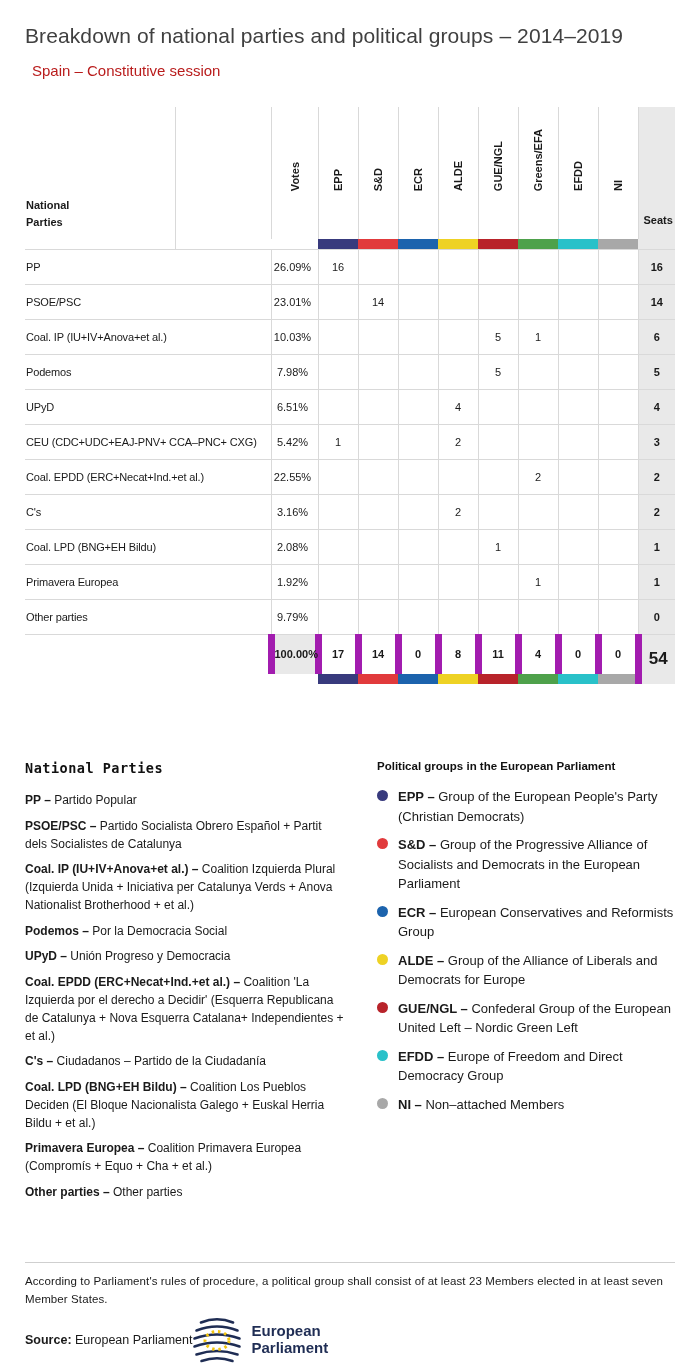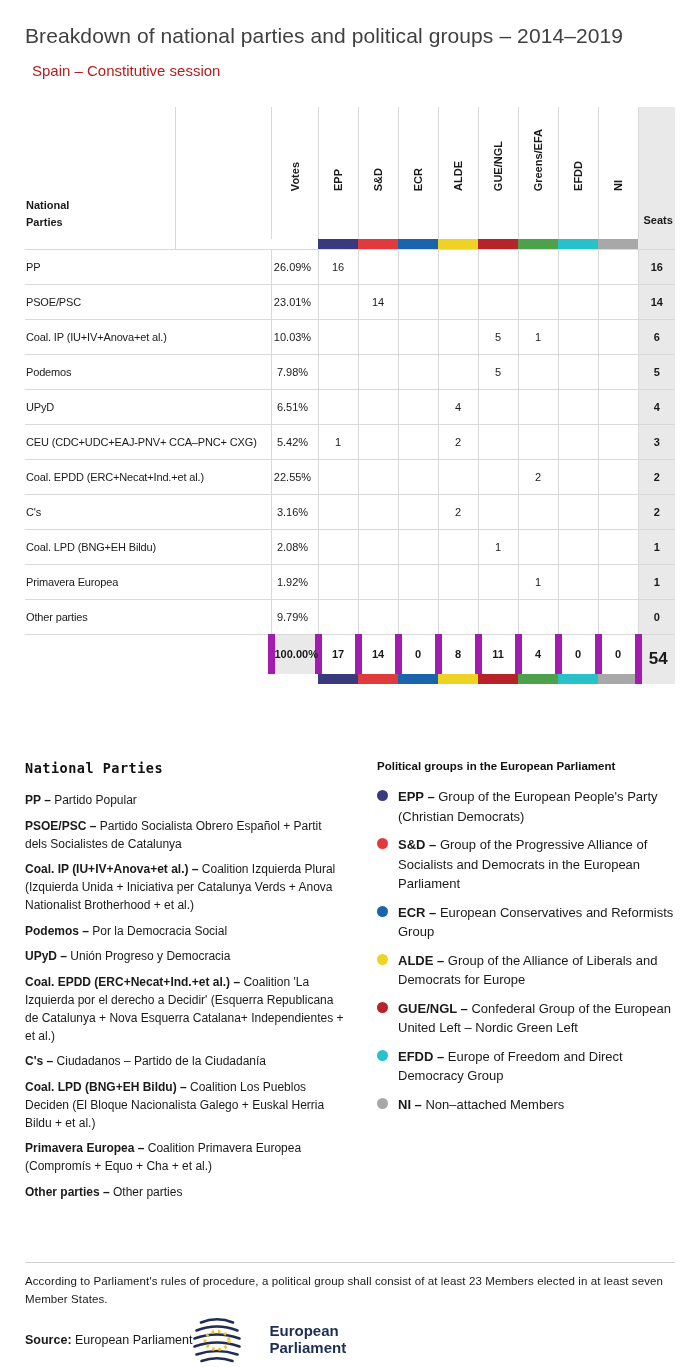--- a/index.html
+++ b/index.html
@@ -55,21 +55,21 @@
   .group-item{display:flex;margin-bottom:9px}
   .group-item p{font-size:13px;line-height:1.5}
   .dot{width:11px;height:11px;border-radius:50%;flex:0 0 11px;margin:3px 10px 0 0}
 
   .footer-rule{border:none;border-top:1px solid #cfcfcf;margin-top:54px}
   .note{font-size:11.5px;line-height:1.55;margin-top:10px;letter-spacing:.1px}
   .source-row{position:absolute;left:25px;right:22px;bottom:4px;
               display:flex;align-items:center}
   .source{font-size:12.5px}
   .source strong{font-weight:700}
-  .ep-logo{display:flex;align-items:center;gap:27px}
+  .ep-logo{display:flex;align-items:center;gap:9px}
   .logo-text{display:flex;flex-direction:column;font-size:15px;font-weight:700;
              color:#1f2d54;line-height:1.12}
 </style>
 </head>
 <body>
 
 <div class="page">
 
   <h1 class="title">Breakdown of national parties and political groups – 2014–2019</h1>
   <h2 class="subtitle">Spain – Constitutive session</h2>

